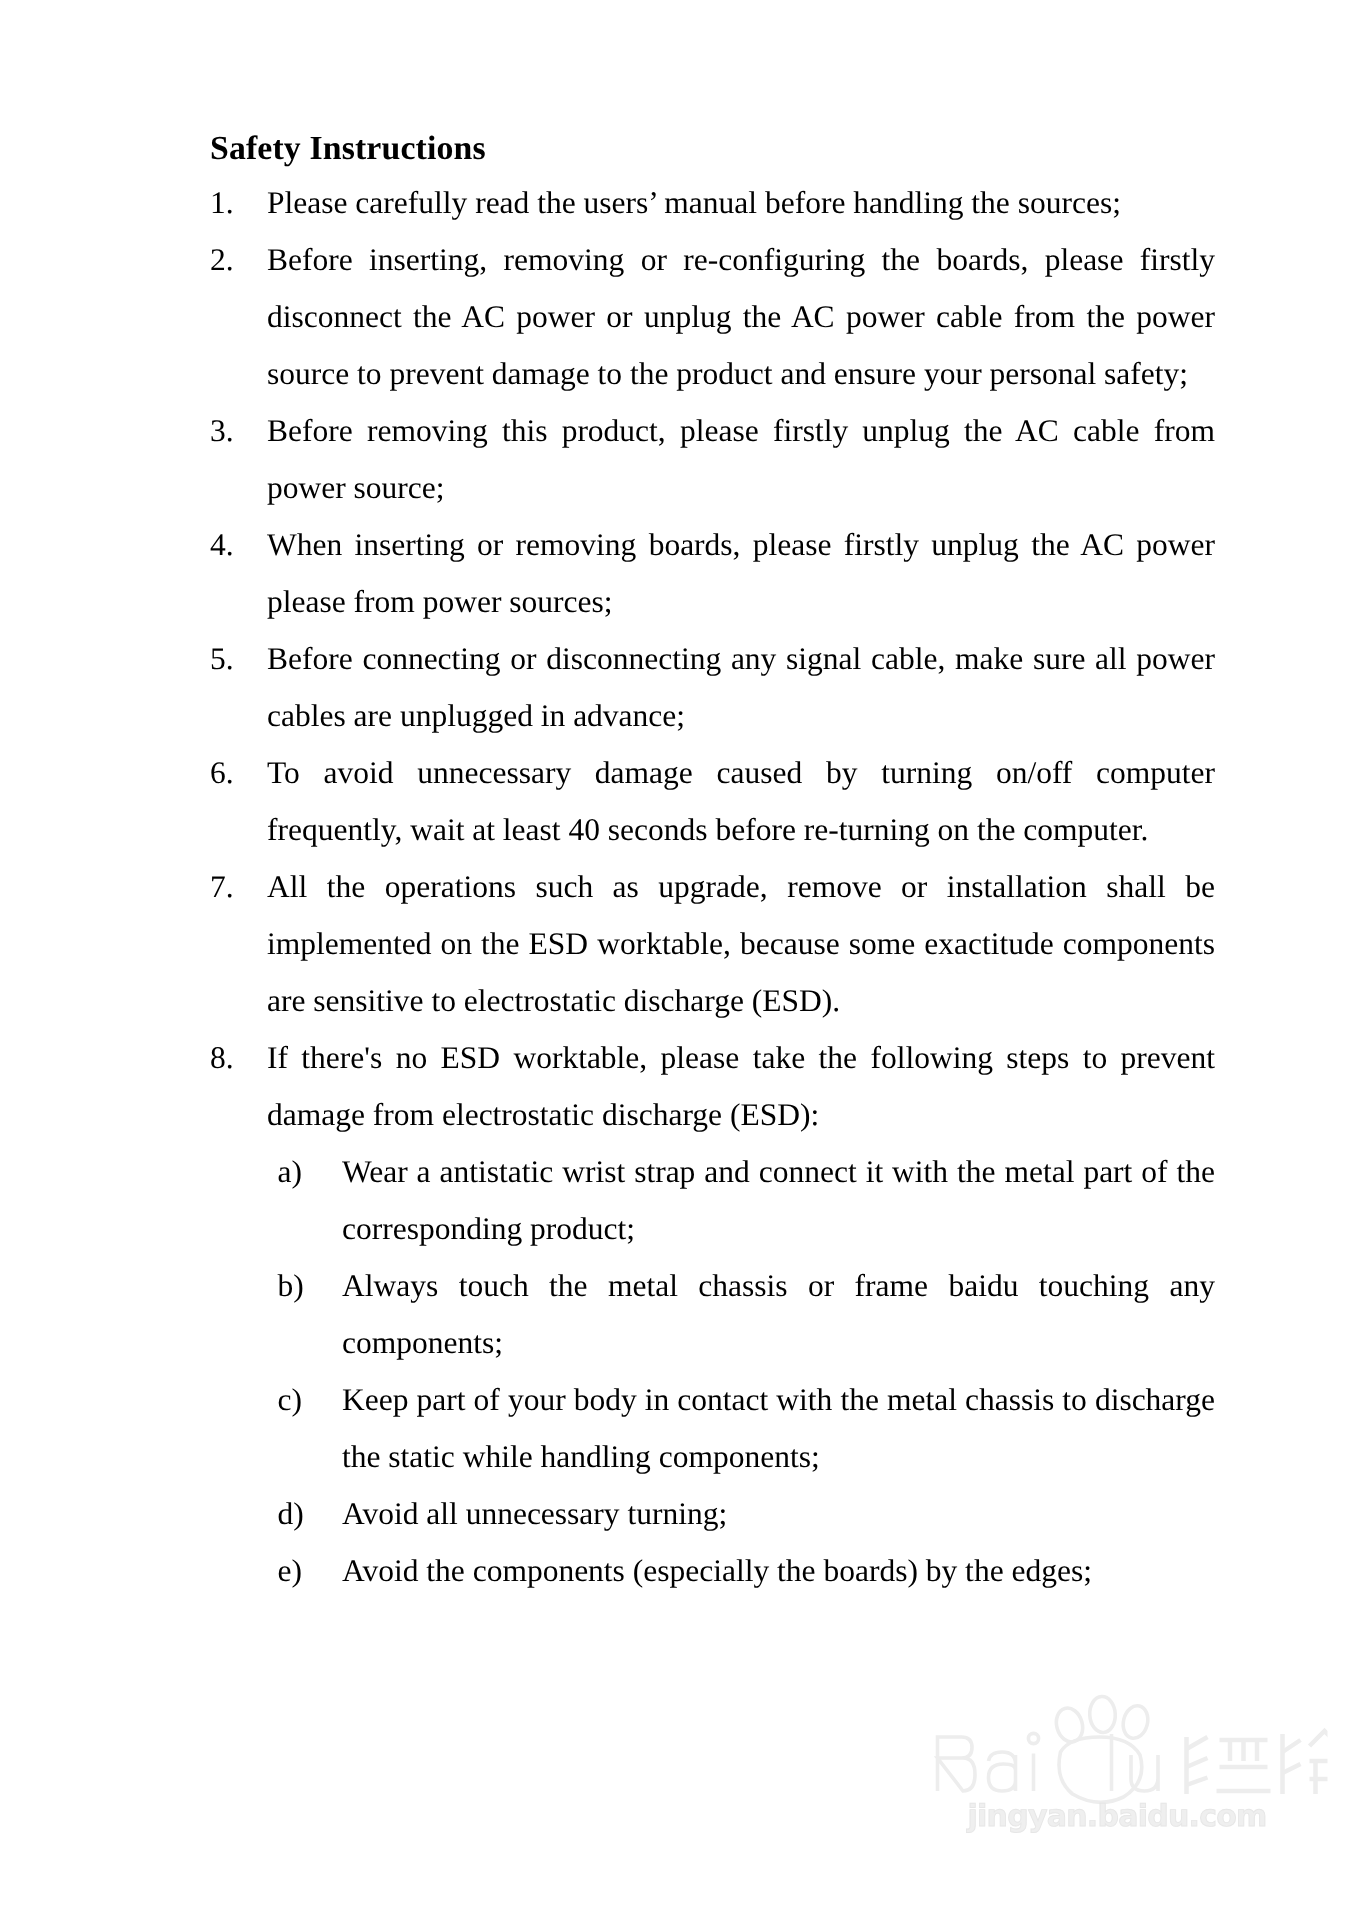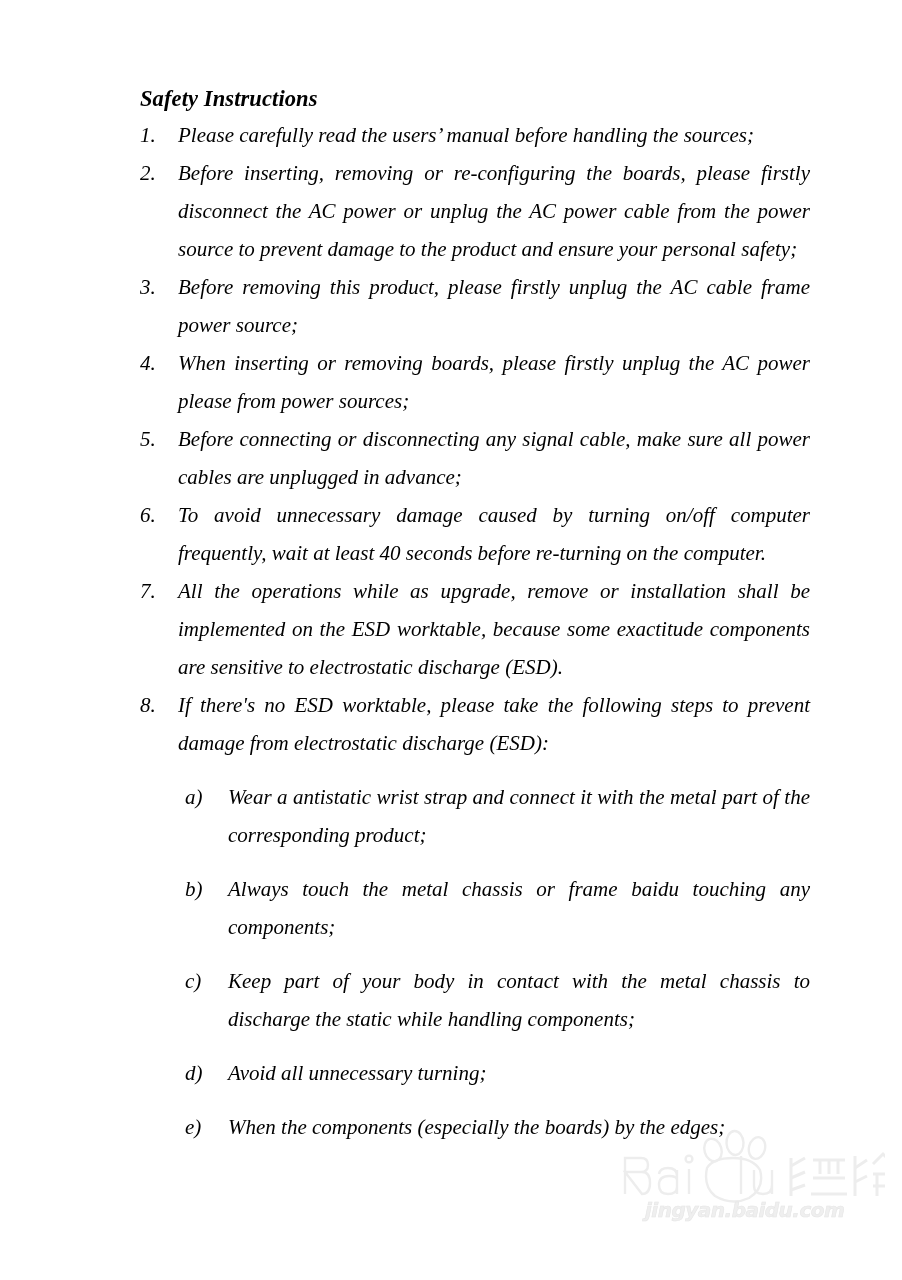--- a/index.html
+++ b/index.html
@@ -9,21 +9,20 @@
   }
 
   #page {
     position: relative;
     width: 902px;
     height: 1280px;
     background: #ffffff;
     overflow: hidden;
     font-family: "Liberation Serif", "DejaVu Serif", serif;
     color: #000000;
-    font-style: italic;
     -webkit-font-smoothing: antialiased;
   }
 
   
   #content {
     position: absolute;
     left: 140px;
     top: 84px;
     width: 670px;   
   }
@@ -97,21 +96,20 @@
     text-align: left;
     font-size: 21px;
     line-height: 38px;
   }
 
   li.alpha-item > .body {
     display: block;
     text-align: justify;
     text-justify: inter-word;
     text-align-last: left;
-    margin-top: 16px;
   }
 
   
   #watermark {
     position: absolute;
     left: 615px;
     top: 1128px;
     width: 270px;
     height: 115px;
     pointer-events: none;
@@ -154,41 +152,41 @@
         <span class="body">Please carefully read the users’ manual before handling the sources;</span>
       </li>
 
       <li class="num-item">
         <span class="marker">2.</span>
         <span class="body">Before inserting, removing or re-configuring the boards, please firstly disconnect the AC power or unplug the AC power cable from the power source to prevent damage to the product and ensure your personal safety;</span>
       </li>
 
       <li class="num-item">
         <span class="marker">3.</span>
-        <span class="body">Before removing this product, please firstly unplug the AC cable frame power source;</span>
+        <span class="body">Before removing this product, please firstly unplug the AC cable from power source;</span>
       </li>
 
       <li class="num-item">
         <span class="marker">4.</span>
         <span class="body">When inserting or removing boards, please firstly unplug the AC power please from power sources;</span>
       </li>
 
       <li class="num-item">
         <span class="marker">5.</span>
         <span class="body">Before connecting or disconnecting any signal cable, make sure all power cables are unplugged in advance;</span>
       </li>
 
       <li class="num-item">
         <span class="marker">6.</span>
         <span class="body">To avoid unnecessary damage caused by turning on/off computer frequently, wait at least 40 seconds before re-turning on the computer.</span>
       </li>
 
       <li class="num-item">
         <span class="marker">7.</span>
-        <span class="body">All the operations while as upgrade, remove or installation shall be implemented on the ESD worktable, because some exactitude components are sensitive to electrostatic discharge (ESD).</span>
+        <span class="body">All the operations such as upgrade, remove or installation shall be implemented on the ESD worktable, because some exactitude components are sensitive to electrostatic discharge (ESD).</span>
       </li>
 
       <li class="num-item">
         <span class="marker">8.</span>
         <span class="body">If there's no ESD worktable, please take the following steps to prevent damage from electrostatic discharge (ESD):</span>
       </li>
 
     </ol>
 
     <ol class="alpha-list">
@@ -208,21 +206,21 @@
         <span class="body">Keep part of your body in contact with the metal chassis to discharge the static while handling components;</span>
       </li>
 
       <li class="alpha-item">
         <span class="marker">d)</span>
         <span class="body">Avoid all unnecessary turning;</span>
       </li>
 
       <li class="alpha-item">
         <span class="marker">e)</span>
-        <span class="body">When the components (especially the boards) by the edges;</span>
+        <span class="body">Avoid the components (especially the boards) by the edges;</span>
       </li>
 
     </ol>
 
   </div>
 
   <div id="watermark">
 
     <svg class="wm-main" viewBox="0 0 270 78" xmlns="http://www.w3.org/2000/svg">
       <g fill="none" stroke="#ededed" stroke-width="2.4">

